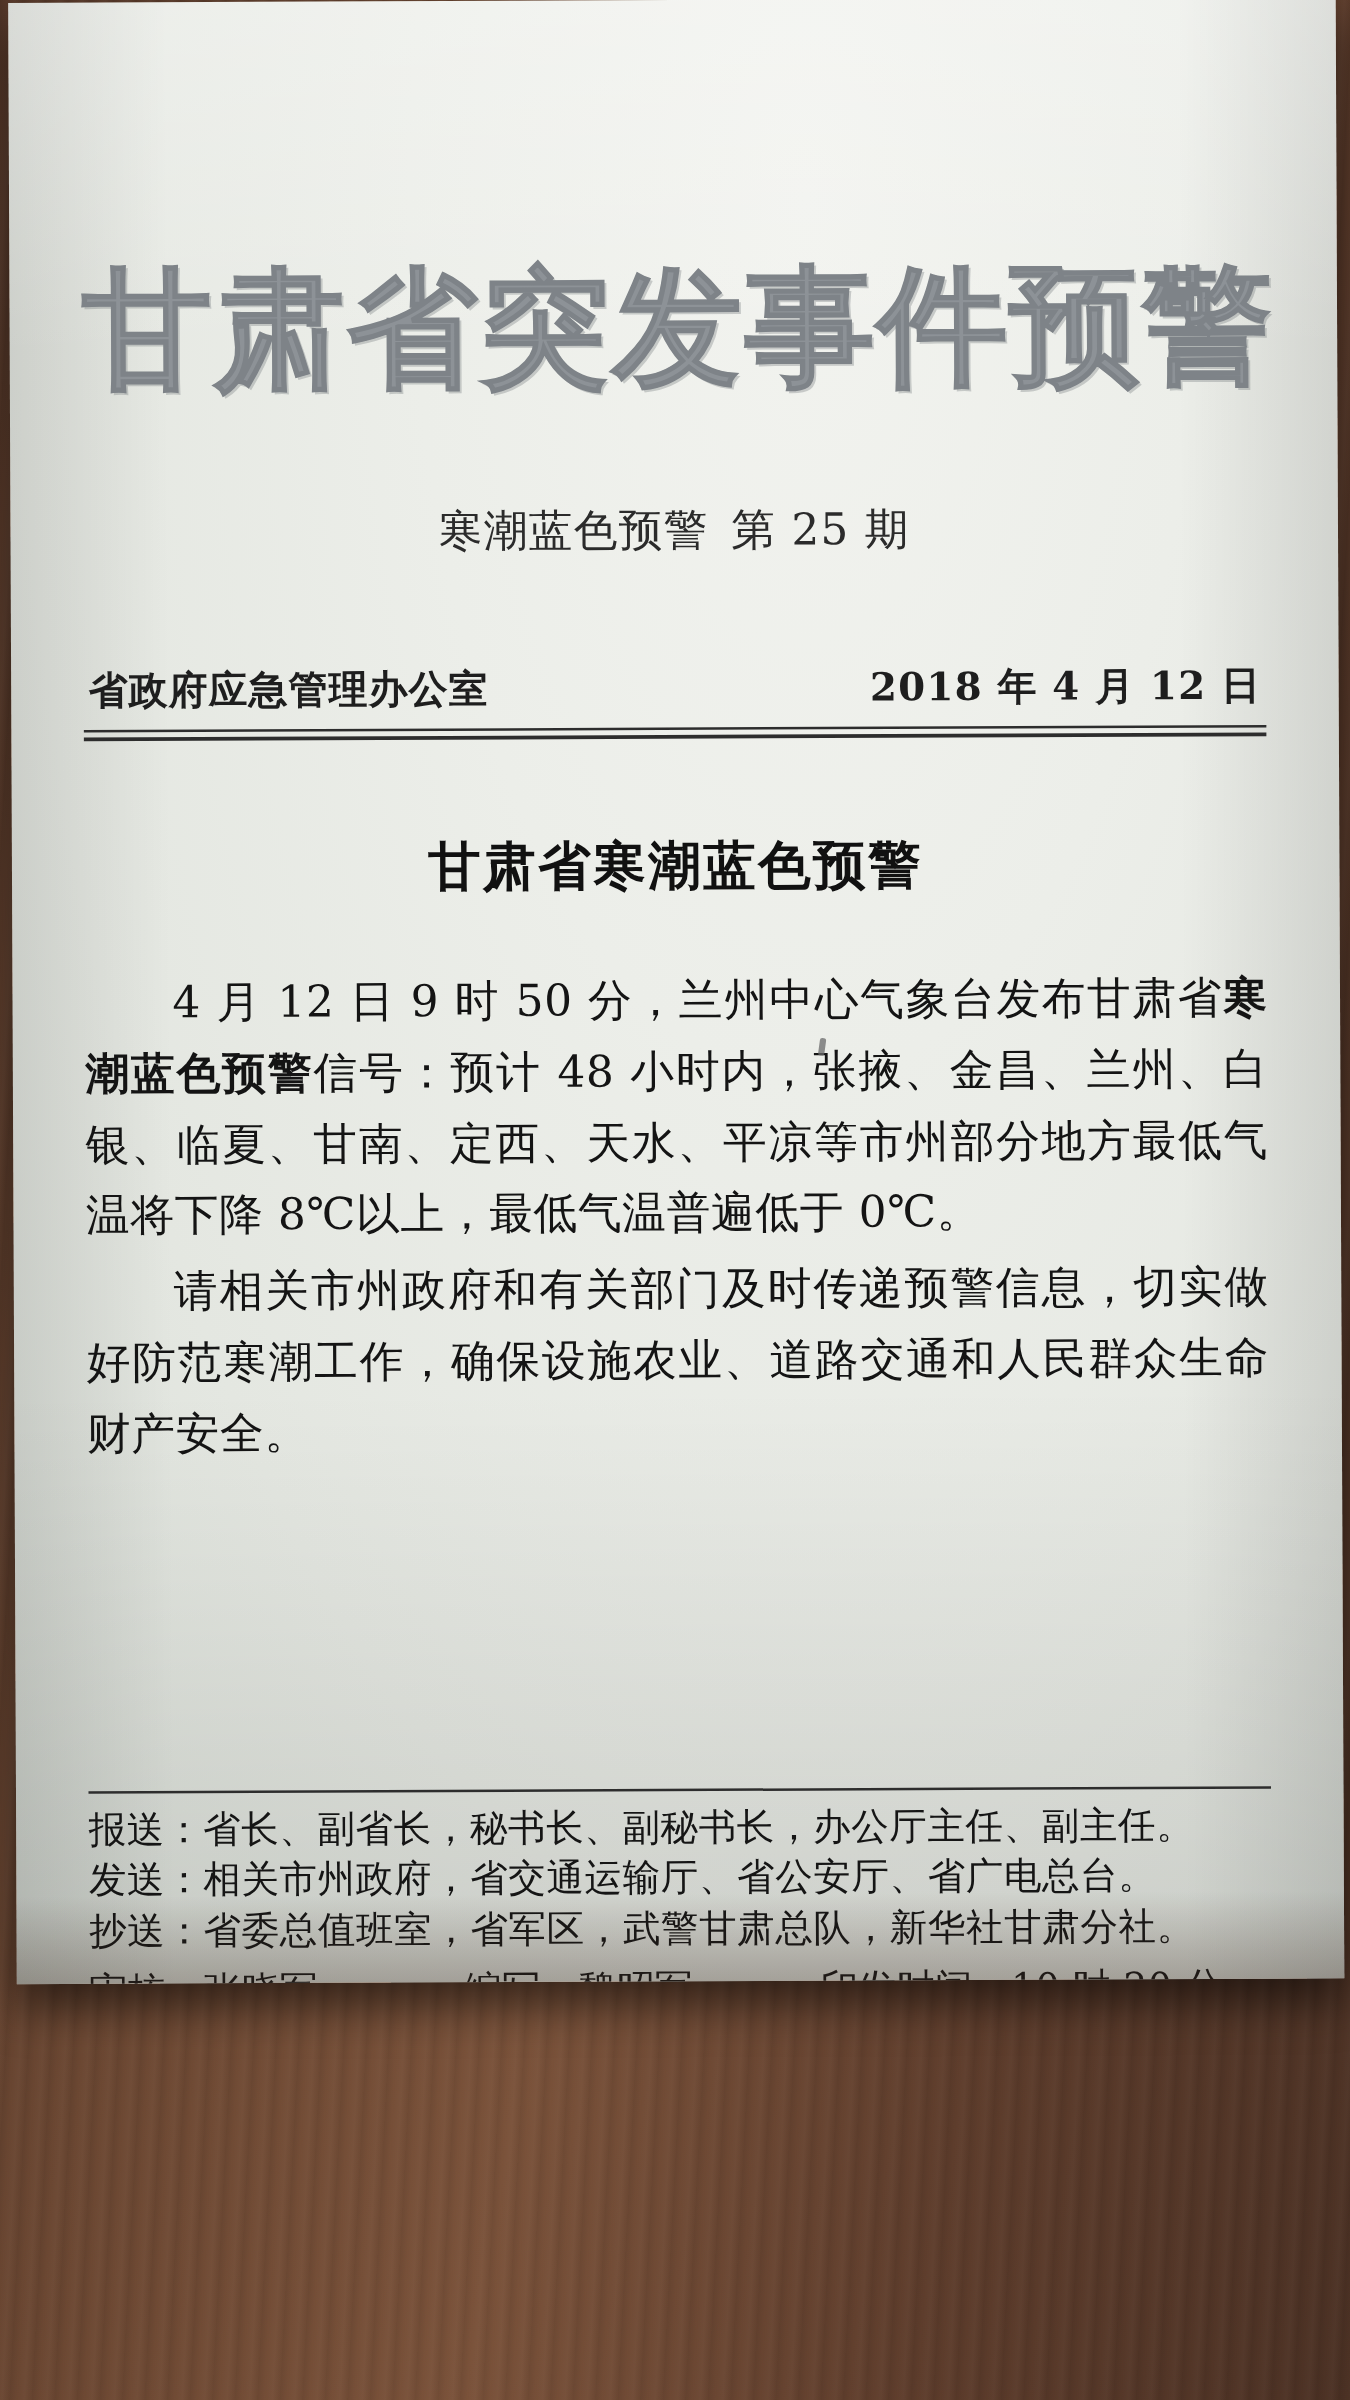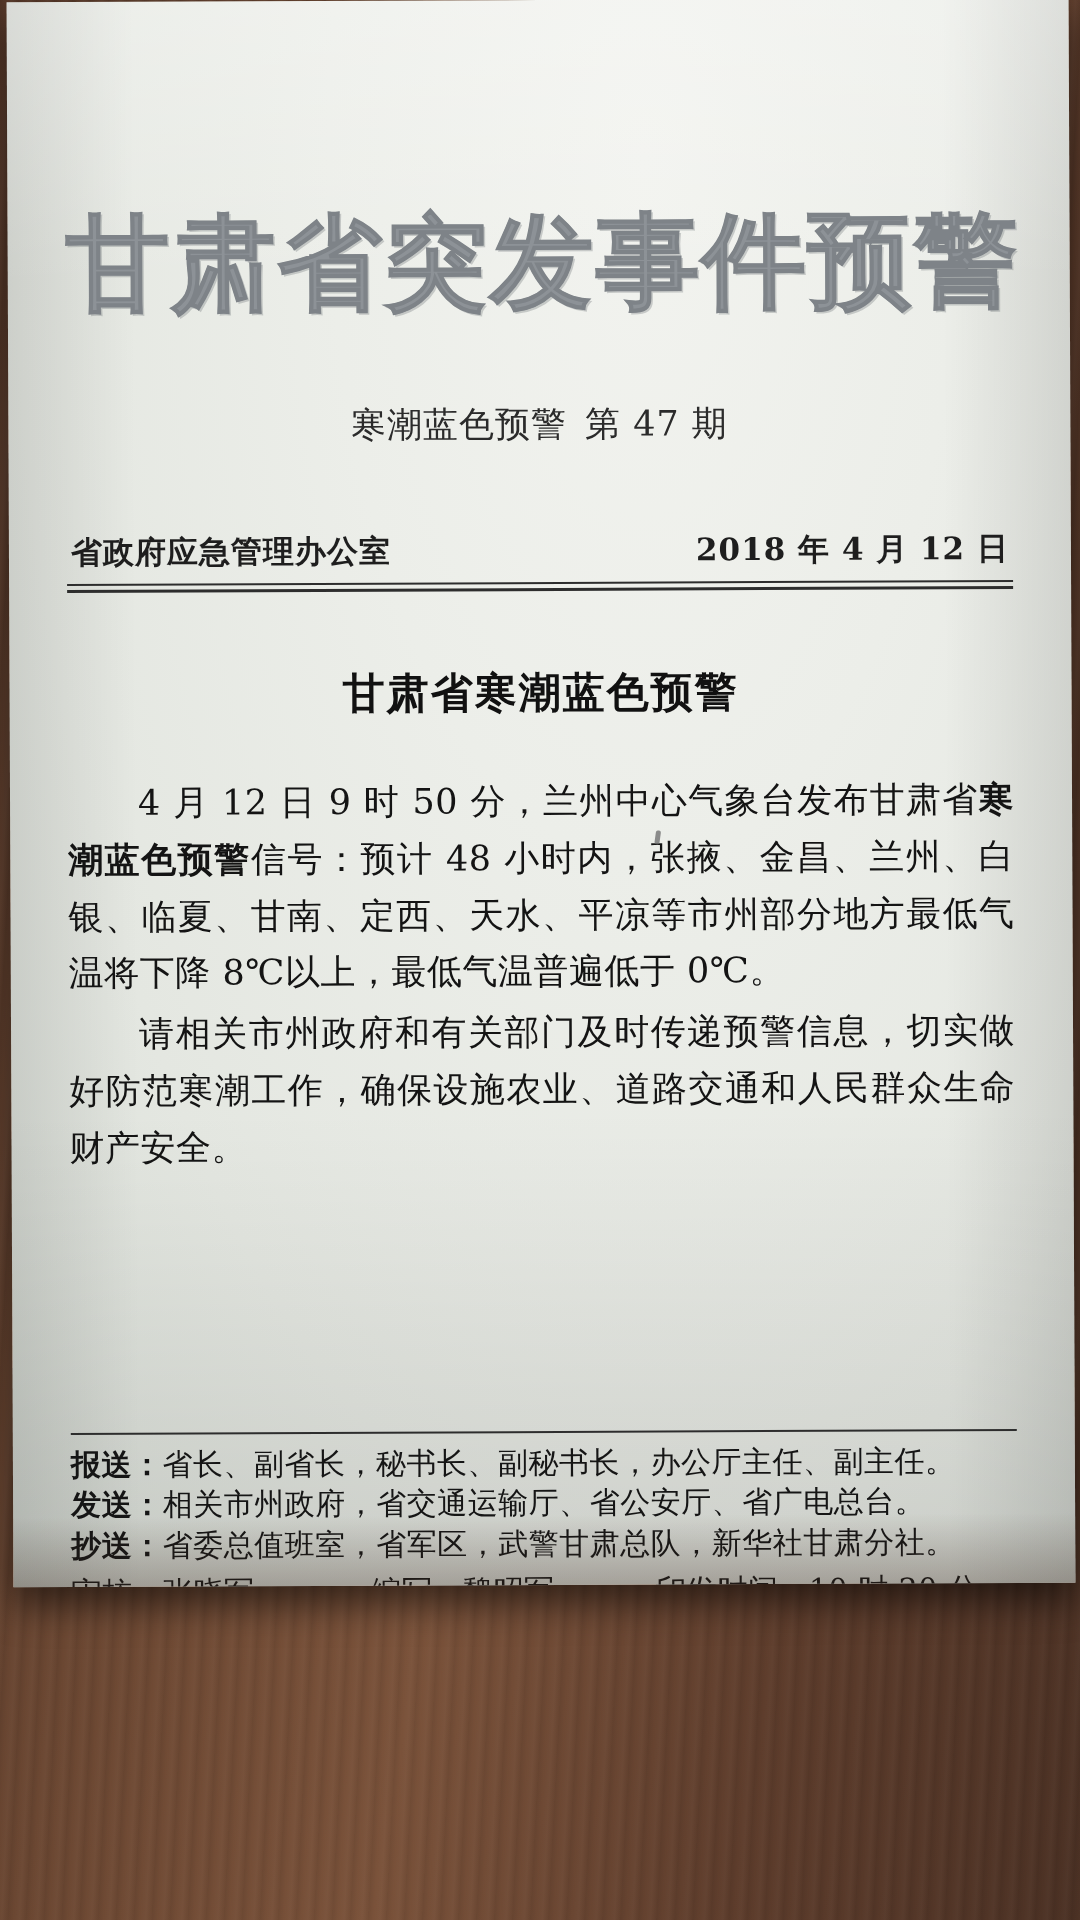--- a/index.html
+++ b/index.html
@@ -157,21 +157,21 @@
     background: #2d2d2d;
     margin-bottom: 10px;
   }
   .dist-line {
     font-size: 30px;
     line-height: 1.36;
     color: #151515;
     white-space: nowrap;
     letter-spacing: 0.5px;
   }
-  .dist-line .lbl { font-weight: 700; text-align: center; }
+  .dist-line .lbl { font-weight: 400; text-align: center; }
   #sign-row {
     margin-top: 6px;
     display: flex;
     font-size: 30px;
     color: #151515;
     letter-spacing: 0.5px;
   }
   #sign-row .cell { white-space: nowrap; }
   #sign-row .c1 { width: 300px; }
   #sign-row .c2 { width: 285px; }
@@ -191,21 +191,21 @@
 <body>
 
 <div id="desk"></div>
 
 <div id="paper">
   <div class="content">
 
     <div id="masthead">甘肃省突发事件预警</div>
 
     <div id="issue-line">
-      <span>寒潮蓝色预警</span><span class="gap"></span><span>第 47 期</span>
+      <span>寒潮蓝色预警</span><span class="gap"></span><span>第 25 期</span>
     </div>
 
     <div id="issuer-row">
       <div class="office">省政府应急管理办公室</div>
       <div class="date">2018 年 4 月 12 日</div>
     </div>
 
     <div id="rule-double"></div>
     <div class="speck" style="left: 645px; top: 626px;"></div>
 

